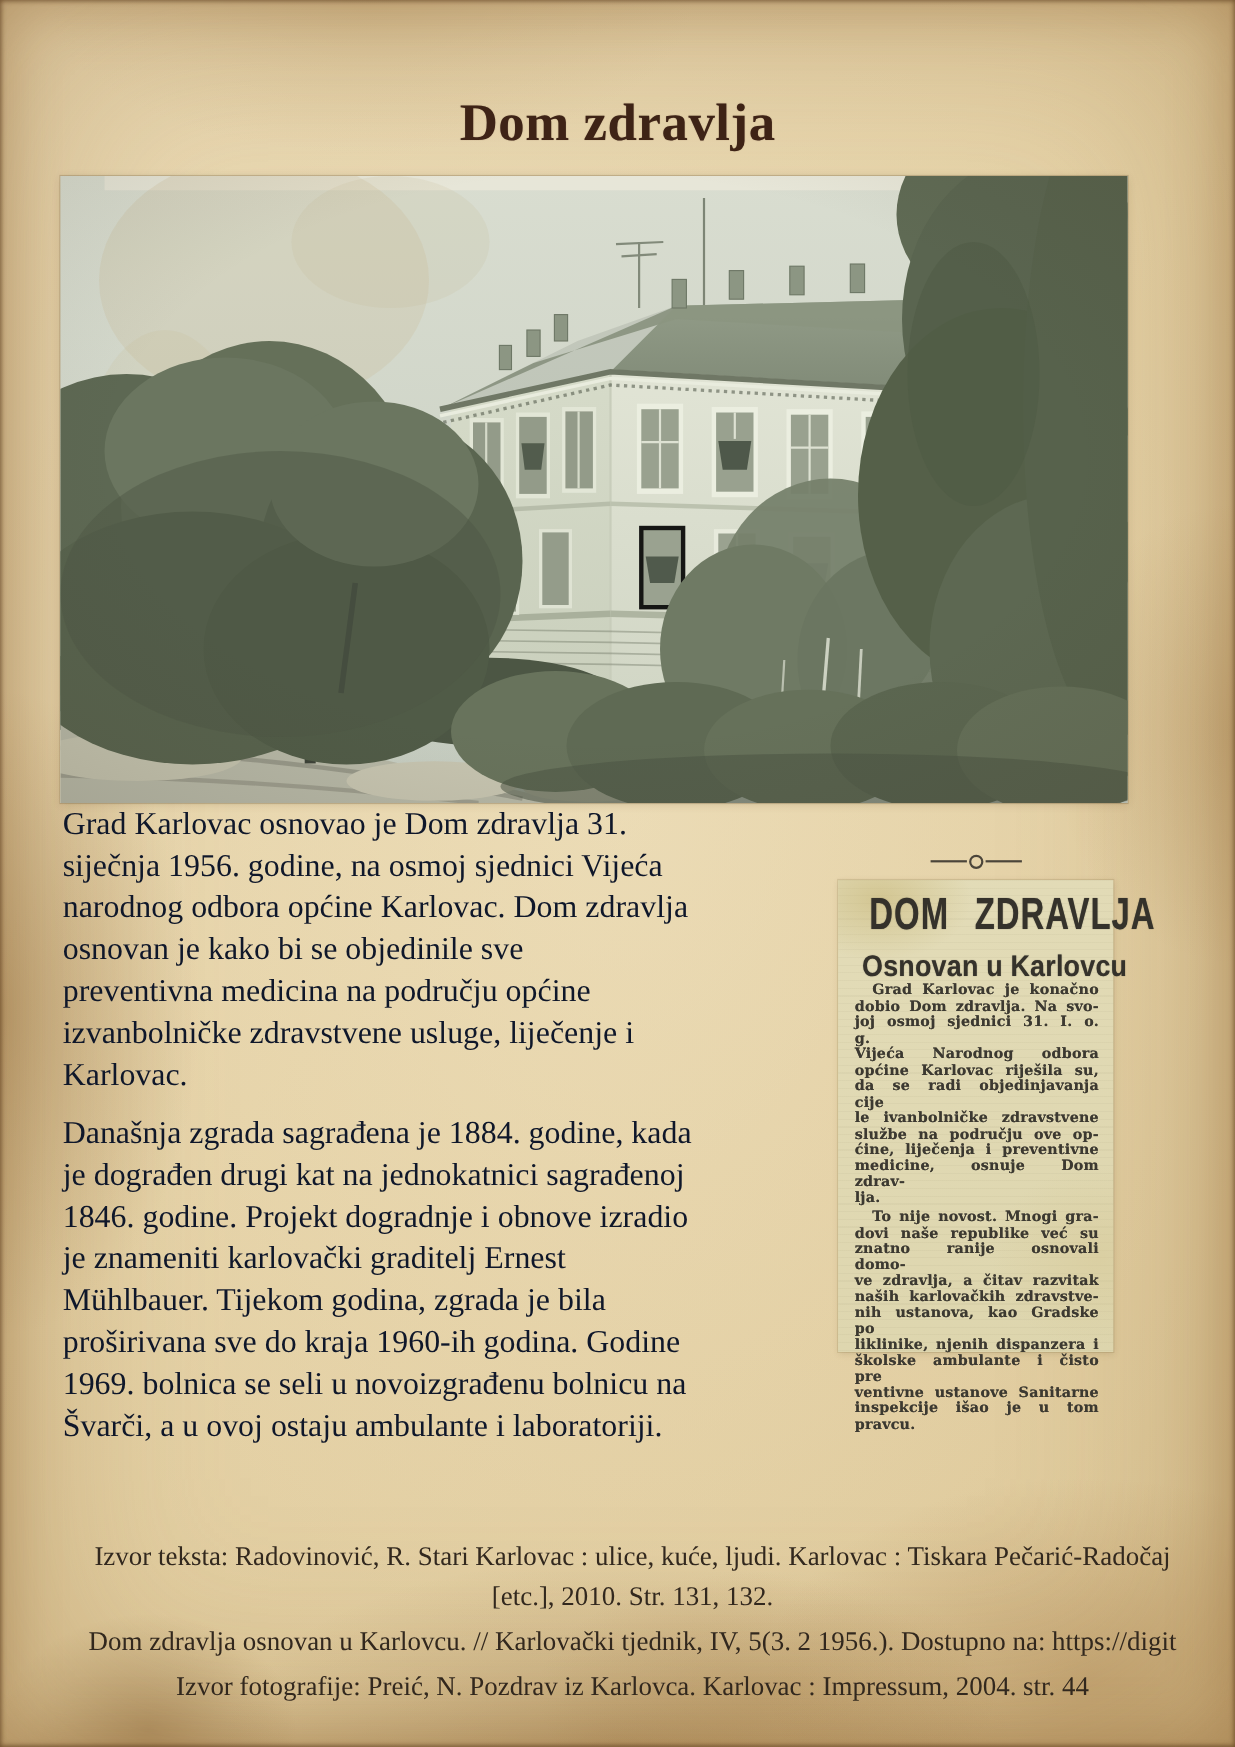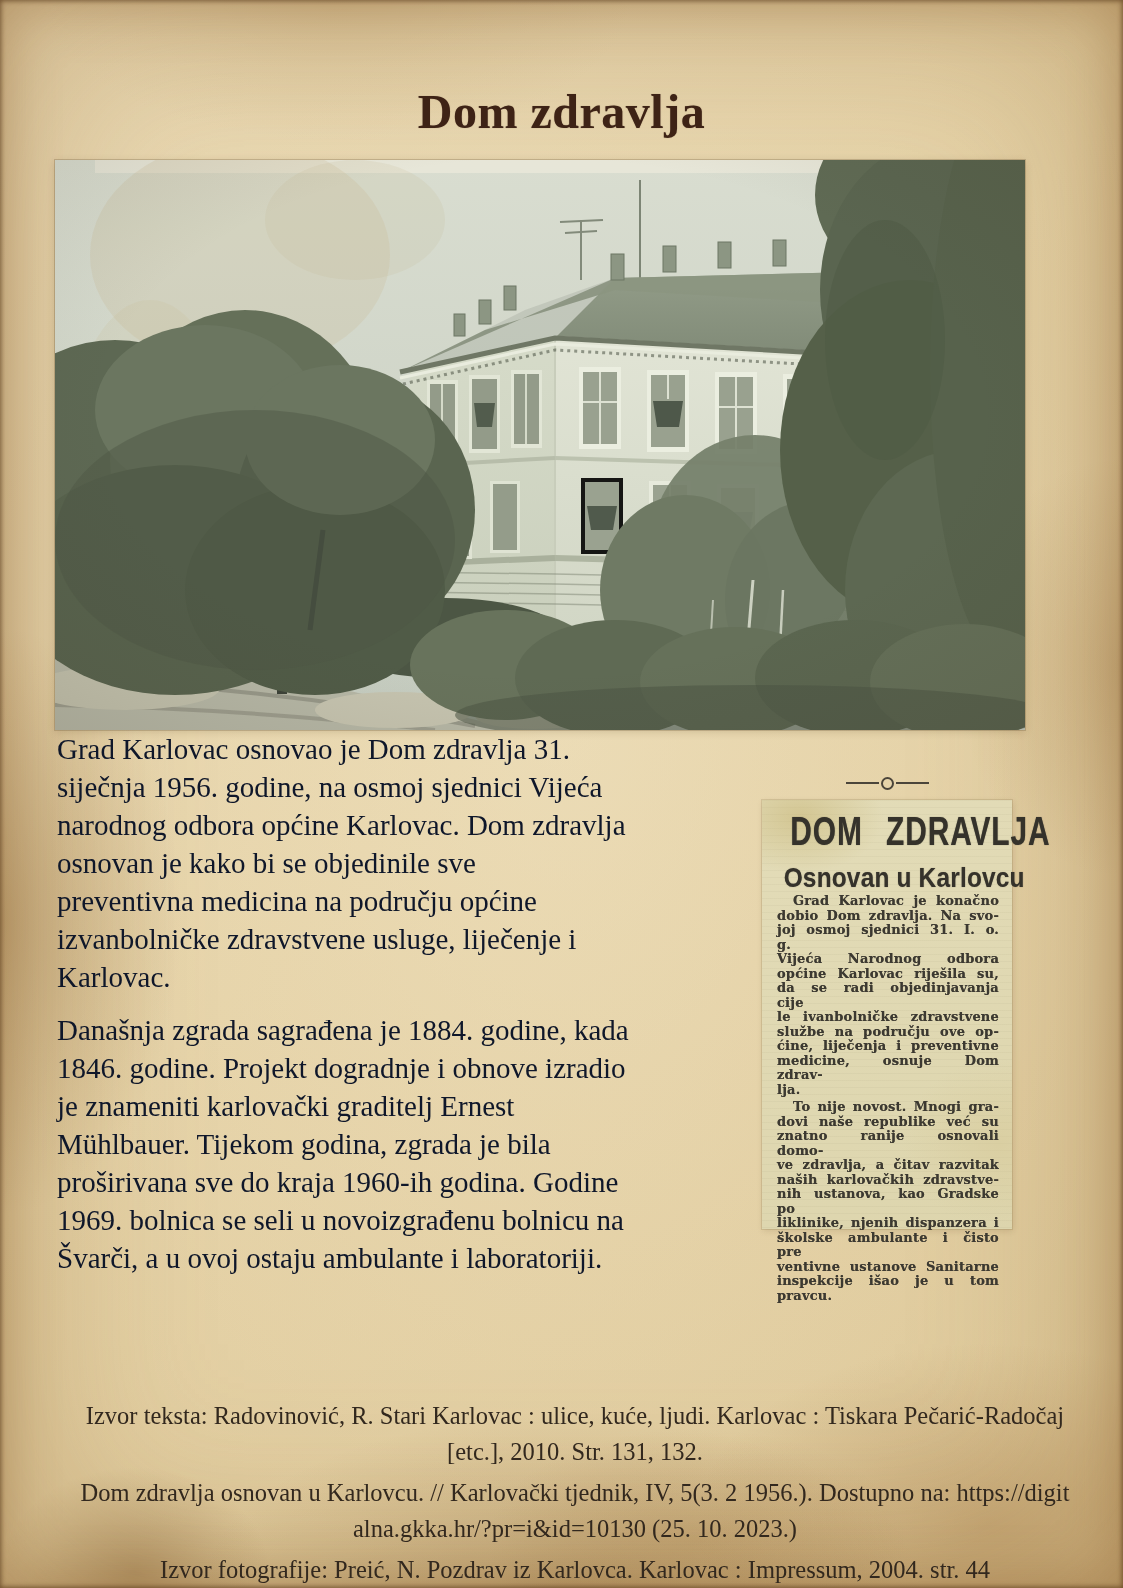--- a/index.html
+++ b/index.html
@@ -344,20 +344,21 @@
     <div class="line">Grad Karlovac osnovao je Dom zdravlja 31.</div>
     <div class="line">siječnja 1956. godine, na osmoj sjednici Vijeća</div>
     <div class="line">narodnog odbora općine Karlovac. Dom zdravlja</div>
     <div class="line">osnovan je kako bi se objedinile sve</div>
     <div class="line">preventivna medicina na području općine</div>
     <div class="line">izvanbolničke zdravstvene usluge, liječenje i</div>
     <div class="line">Karlovac.</div>
   </div>
   <div class="para">
     <div class="line">Današnja zgrada sagrađena je 1884. godine, kada</div>
+    <div class="line">je dograđen drugi kat na jednokatnici sagrađenoj</div>
     <div class="line">1846. godine. Projekt dogradnje i obnove izradio</div>
     <div class="line">je znameniti karlovački graditelj Ernest</div>
     <div class="line">Mühlbauer. Tijekom godina, zgrada je bila</div>
     <div class="line">proširivana sve do kraja 1960-ih godina. Godine</div>
     <div class="line">1969. bolnica se seli u novoizgrađenu bolnicu na</div>
     <div class="line">Švarči, a u ovoj ostaju ambulante i laboratoriji.</div>
   </div>
 </main>
 
 <div class="ornament">
@@ -399,18 +400,17 @@
   </div>
 </aside>
 
 <footer class="sources">
   <div class="entry">
     <div class="sline">Izvor teksta: Radovinović, R. Stari Karlovac : ulice, kuće, ljudi. Karlovac : Tiskara Pečarić-Radočaj</div>
     <div class="sline">[etc.], 2010. Str. 131, 132.</div>
   </div>
   <div class="entry">
     <div class="sline">Dom zdravlja osnovan u Karlovcu. // Karlovački tjednik, IV, 5(3. 2 1956.). Dostupno na: https://digit</div>
-    <div class="sline">alna.gkka.hr/?pr=i&amp;id=10130 (25. 10. 2023.)</div>
   </div>
   <div class="entry">
     <div class="sline">Izvor fotografije: Preić, N. Pozdrav iz Karlovca. Karlovac : Impressum, 2004. str. 44</div>
   </div>
 </footer>
 
 </body></html>

